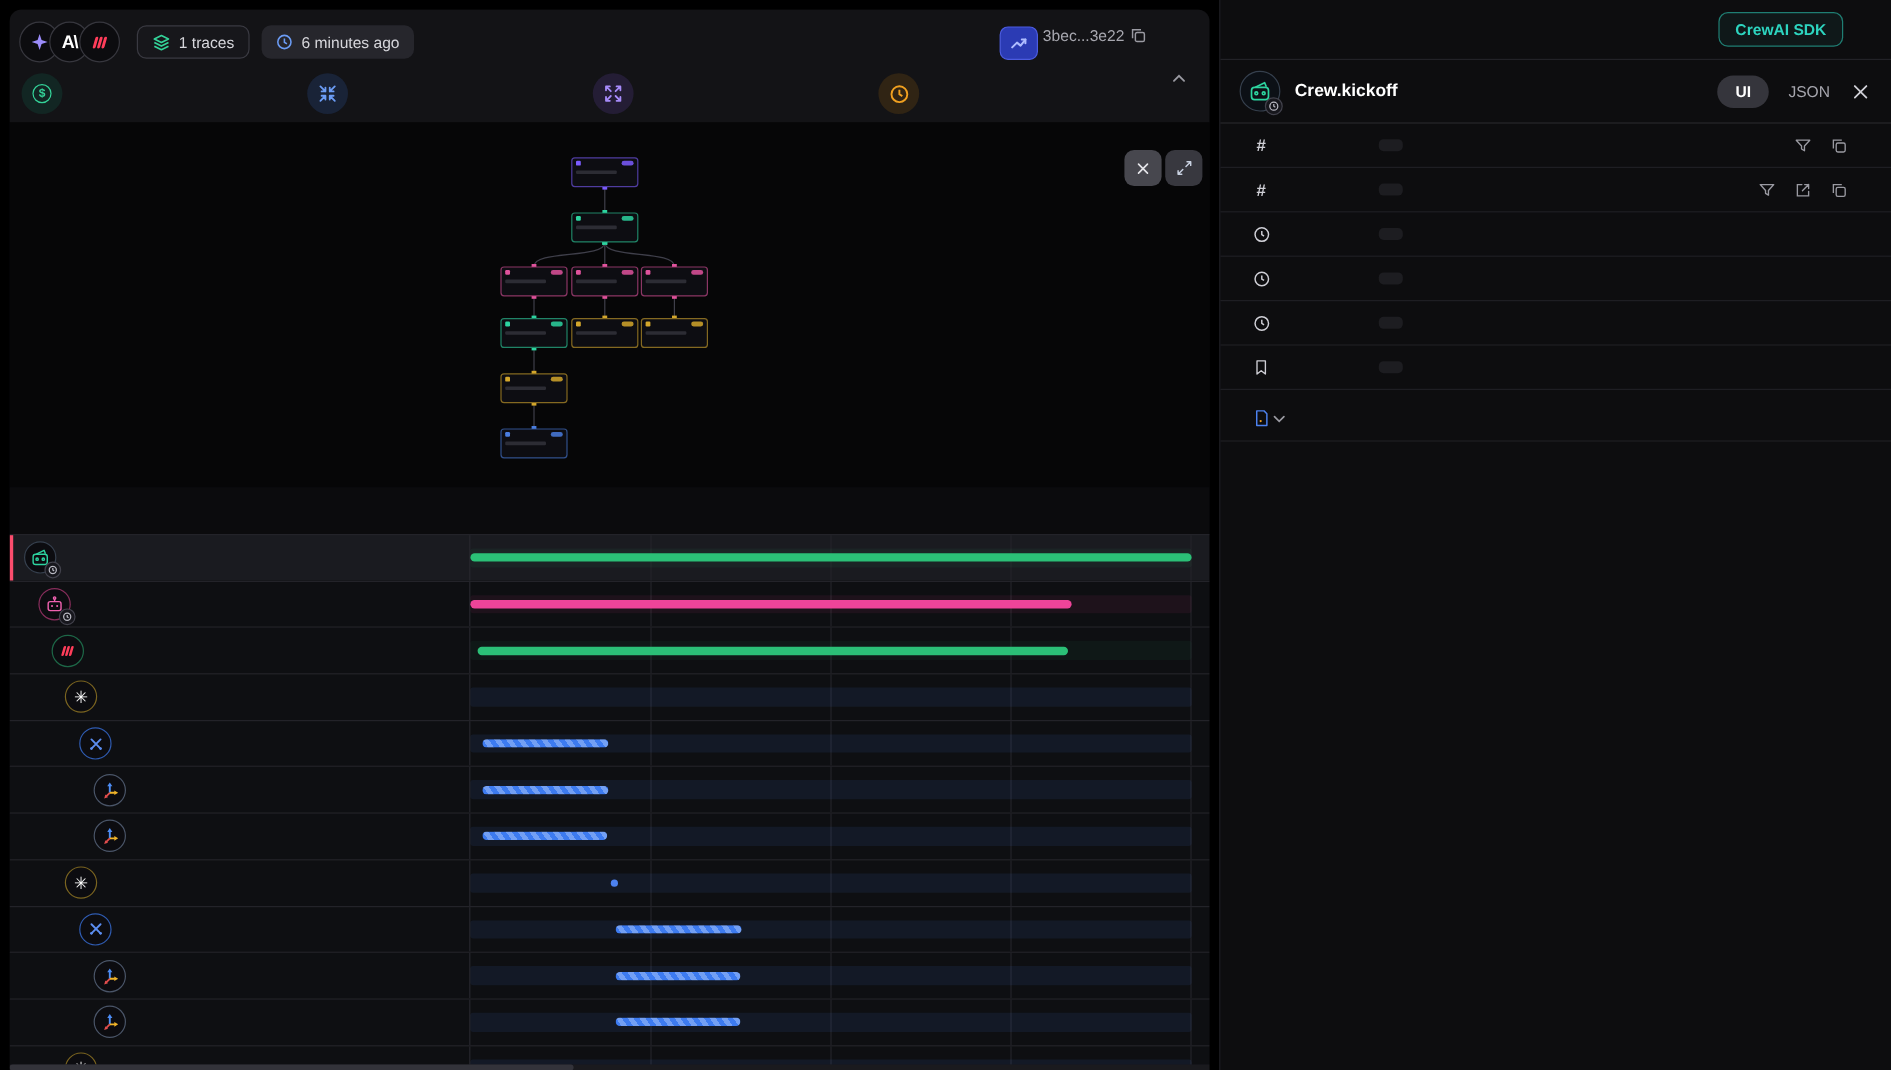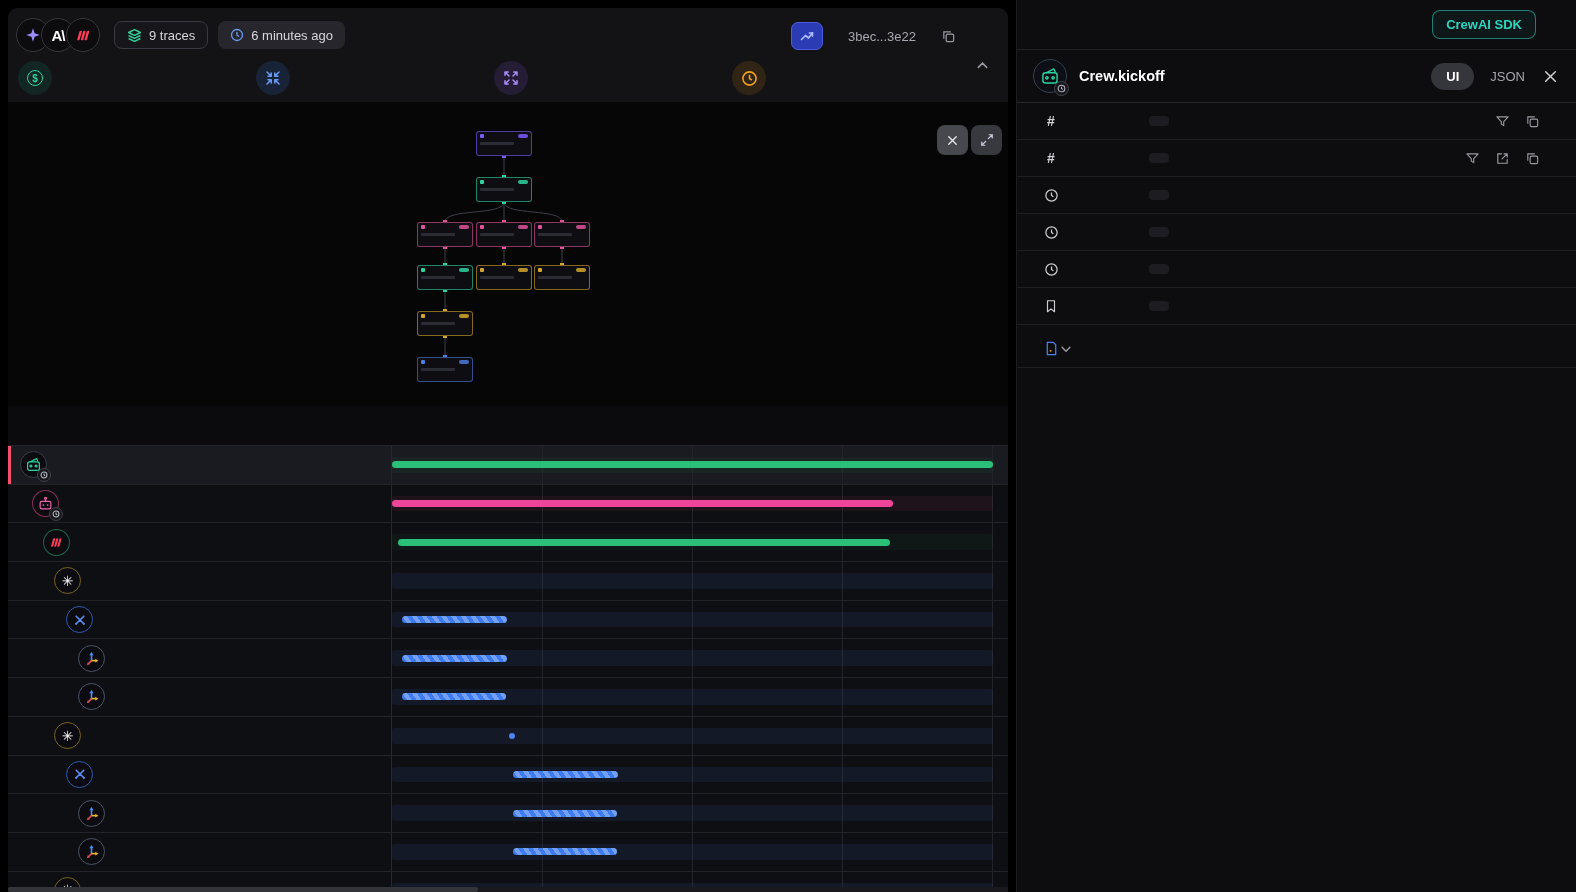--- a/index.html
+++ b/index.html
@@ -11,21 +11,21 @@
   #top-card { position:absolute; left:0; top:0; width:1000px; height:94px; background:#131316; }
 
   #logo-row { position:absolute; left:8px; top:8px; height:38px; display:flex; align-items:center; }
   .logo-circ { width:34px; height:34px; border-radius:50%; background:#0c0c0f; border:1px solid #37373e; display:flex; align-items:center; justify-content:center; position:relative; }
   .logo-circ + .logo-circ { margin-left:-9px; }
   .logo-anthropic { font-weight:bold; font-size:15px; color:#fff; letter-spacing:-1px; }
   .pill { display:flex; align-items:center; gap:7px; height:28px; padding:0 12px; border-radius:8px; font-size:13px; color:#d6d6db; }
   .pill.bordered { border:1px solid #3a3a42; background:#17171b; margin-left:14px; }
   .pill.solid { background:#26262c; margin-left:10px; }
 
-  #run-id-group { position:absolute; right:52px; top:14px; display:flex; align-items:center; gap:25px; }
+  #run-id-group { position:absolute; right:52px; top:14px; display:flex; gap:4px; }
   #chart-btn { width:32px; height:28px; border-radius:7px; background:#2b3bb4; border:1px solid #4c5ce0; display:flex; align-items:center; justify-content:center; cursor:pointer; }
   #trace-id-short { font-size:13px; color:#a7a7af; }
 
   #metrics { position:absolute; left:10px; top:46px; width:952px; height:48px; display:flex; }
   .metric { flex:1; display:flex; align-items:center; gap:12px; }
   .m-ico { width:34px; height:34px; border-radius:50%; display:flex; align-items:center; justify-content:center; }
   .m-label { font-weight:bold; font-size:14px; color:#9ba0ab; }
   .m-value { font-weight:bold; font-size:15.5px; color:#fff; margin-top:2px; }
   .m-suffix { font-weight:normal; font-size:13px; color:#cfcfd6; }
   #metrics-collapse { position:absolute; right:18px; top:50px; cursor:pointer; }
@@ -114,21 +114,21 @@
           </svg>
       </span>
       <span class="pill bordered">
         <span style="display:flex">
           <svg width="15" height="15" viewBox="0 0 14 14" fill="none" stroke="#34d399" stroke-width="1.3" stroke-linejoin="round">
               <path d="M7 1.5l5.5 2.7L7 6.9 1.5 4.2z"></path>
               <path d="M1.5 7l5.5 2.7L12.5 7"></path>
               <path d="M1.5 9.8l5.5 2.7 5.5-2.7"></path>
             </svg>
         </span>
-        <span>9 traces</span>
+        <span>1 traces</span>
       </span>
       <span class="pill solid">
         <span style="display:flex">
           <svg width="14" height="14" viewBox="0 0 14 14" fill="none" stroke="#6b9cf5" stroke-width="1.3">
               <circle cx="7" cy="7" r="5.5"></circle>
               <path d="M7 4v3.2l2.1 1.3"></path>
             </svg>
         </span>
         <span>6 minutes ago</span>
       </span>

